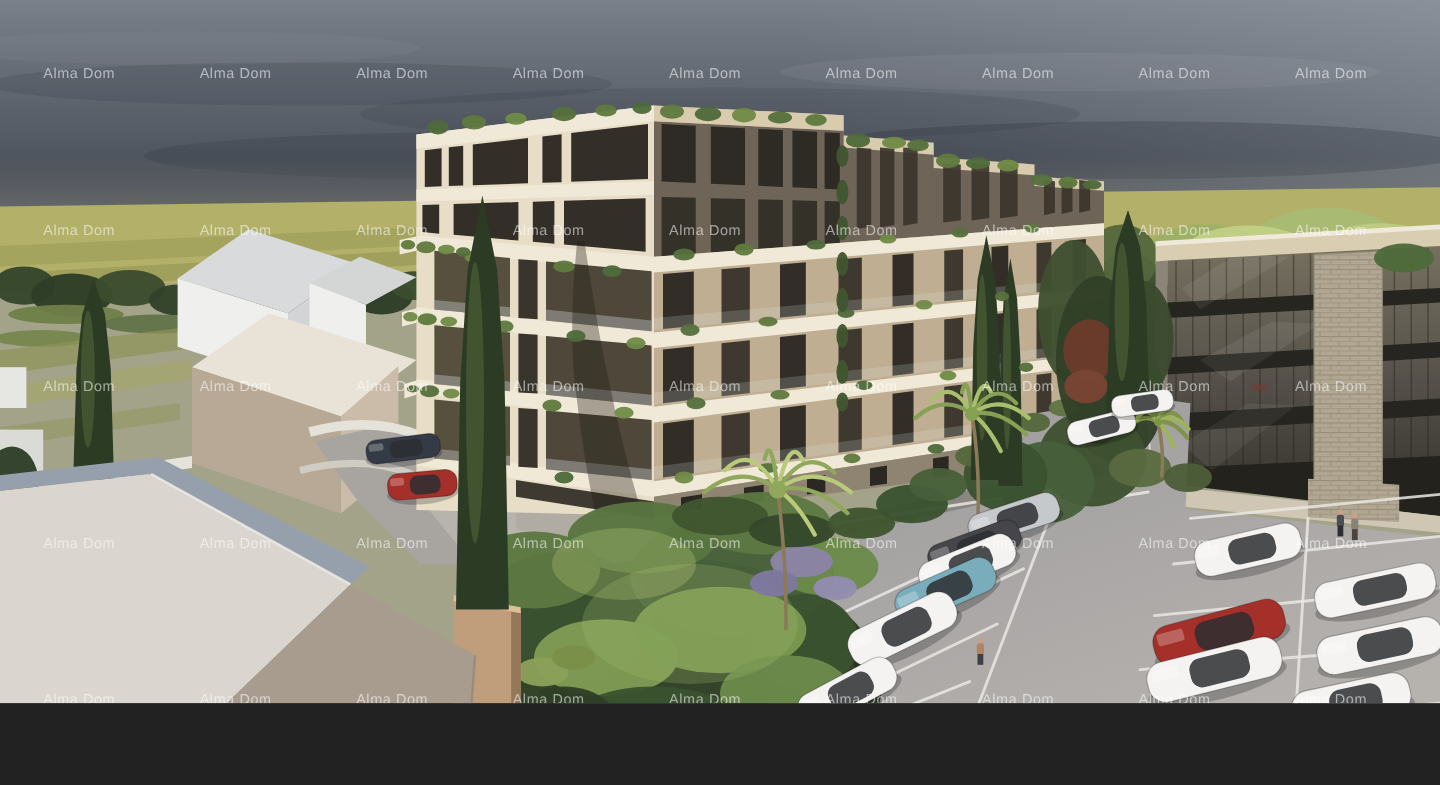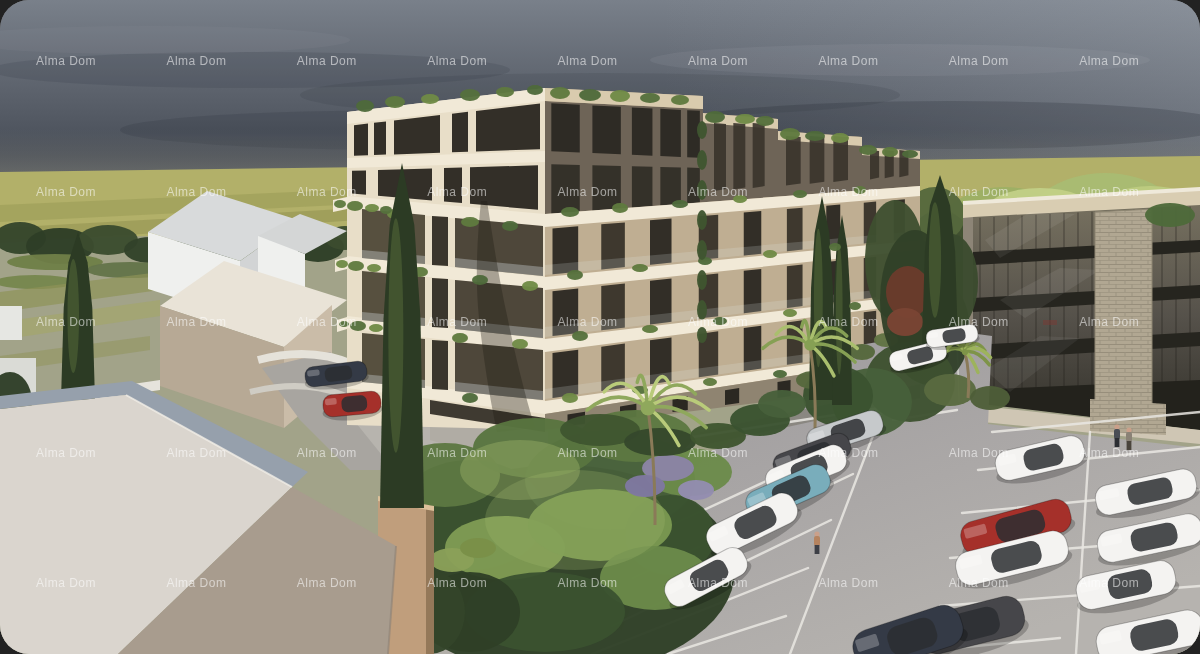--- a/index.html
+++ b/index.html
@@ -1,17 +1,17 @@
 <!DOCTYPE html>
 <html><head>
 <meta charset="utf-8">
 <style>
   html,body{margin:0;padding:0;background:#222;}
-  .stage{position:relative;width:1200px;height:654px;overflow:hidden;background:#777;
-         font-family:"Liberation Sans",sans-serif;border-radius:29px;}
+  .stage{position:relative;width:1200px;height:586px;overflow:hidden;background:#777;
+         font-family:"Liberation Sans",sans-serif;}
   .stage svg{position:absolute;left:0;top:0;}
   text.wm{font-family:"Liberation Sans",sans-serif;letter-spacing:.5px;text-anchor:middle;}
 </style>
 </head>
 <body>
 
 <div class="stage">
 <svg width="1200" height="654" viewBox="0 0 1200 654">
   <defs>
     <linearGradient id="skyGrad" x1="0" y1="0" x2="0" y2="1">

